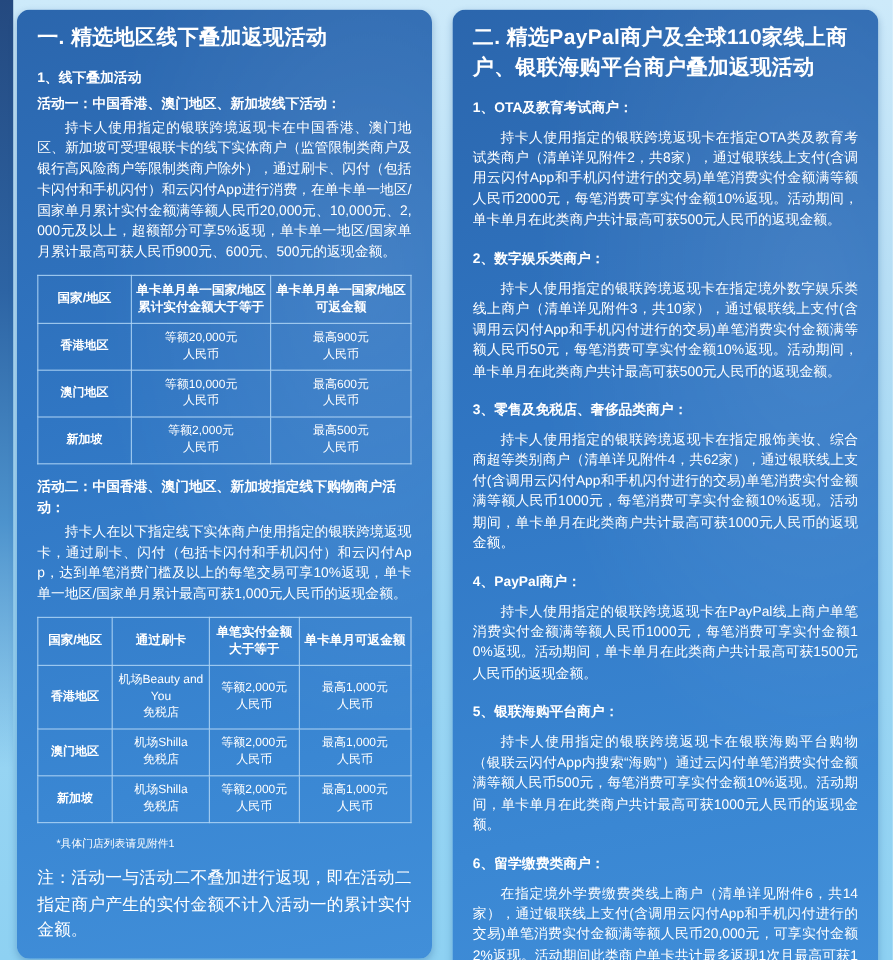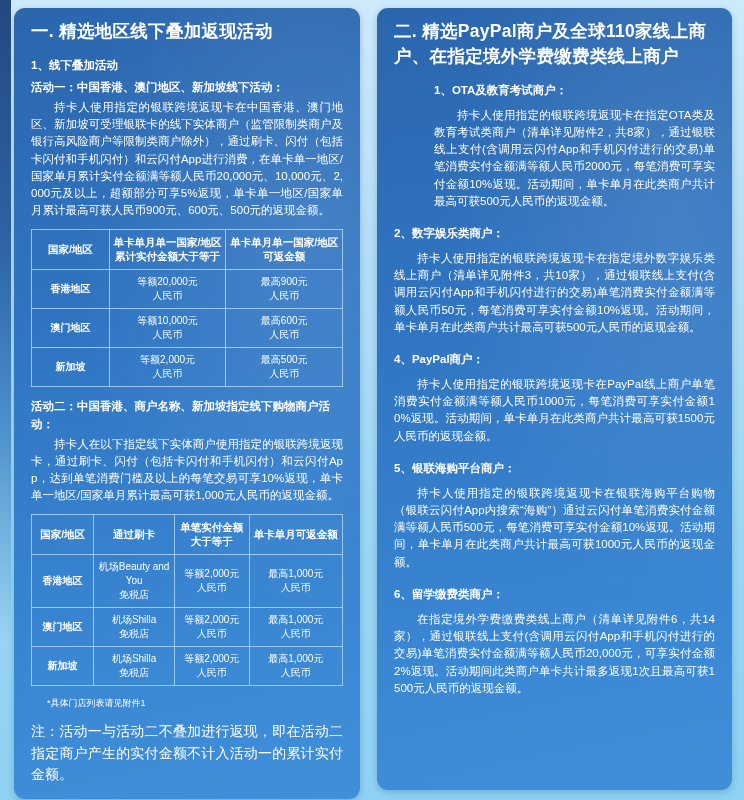--- a/index.html
+++ b/index.html
@@ -112,21 +112,21 @@
           <tr>
             <td class="region">新加坡</td>
             <td>等额2,000元
 人民币</td>
             <td>最高500元
 人民币</td>
           </tr>
         </tbody>
       </table>
 
-      <h3 class="act">活动二：中国香港、商户名称、新加坡指定线下购物商户活动：</h3>
+      <h3 class="act">活动二：中国香港、澳门地区、新加坡指定线下购物商户活动：</h3>
       <p class="body indent">持卡人在以下指定线下实体商户使用指定的银联跨境返现卡，通过刷卡、闪付（包括卡闪付和手机闪付）和云闪付App，达到单笔消费门槛及以上的每笔交易可享10%返现，单卡单一地区/国家单月累计最高可获1,000元人民币的返现金额。</p>
 
       <table>
         <colgroup>
             <col style="width:20%">
             <col style="width:26%">
             <col style="width:24%">
             <col style="width:30%">
           </colgroup>
         <thead>
@@ -176,32 +176,36 @@
     <section class="panel panel-3">
       
       
     </section>
 
   </div>
 
   <div class="col-right">
 
     <section class="panel panel-2">
-      <h1 class="title">二. 精选PayPal商户及全球110家线上商户、在指定境外学费缴费类线上商户</h1>
-
-      <div class="section" style="margin-top:4px;margin-left:40px;">
+      <h1 class="title">二. 精选PayPal商户及全球110家线上商户、银联海购平台商户叠加返现活动</h1>
+
+      <div class="section" style="margin-top:4px;">
         <h3 class="act">1、OTA及教育考试商户：</h3>
         <p class="body indent">持卡人使用指定的银联跨境返现卡在指定OTA类及教育考试类商户（清单详见附件2，共8家），通过银联线上支付(含调用云闪付App和手机闪付进行的交易)单笔消费实付金额满等额人民币2000元，每笔消费可享实付金额10%返现。活动期间，单卡单月在此类商户共计最高可获500元人民币的返现金额。</p>
       </div>
 
       <div class="section">
         <h3 class="act">2、数字娱乐类商户：</h3>
         <p class="body indent">持卡人使用指定的银联跨境返现卡在指定境外数字娱乐类线上商户（清单详见附件3，共10家），通过银联线上支付(含调用云闪付App和手机闪付进行的交易)单笔消费实付金额满等额人民币50元，每笔消费可享实付金额10%返现。活动期间，单卡单月在此类商户共计最高可获500元人民币的返现金额。</p>
       </div>
 
+      <div class="section">
+        <h3 class="act">3、零售及免税店、奢侈品类商户：</h3>
+        <p class="body indent">持卡人使用指定的银联跨境返现卡在指定服饰美妆、综合商超等类别商户（清单详见附件4，共62家），通过银联线上支付(含调用云闪付App和手机闪付进行的交易)单笔消费实付金额满等额人民币1000元，每笔消费可享实付金额10%返现。活动期间，单卡单月在此类商户共计最高可获1000元人民币的返现金额。</p>
+      </div>
 
       <div class="section">
         <h3 class="act">4、PayPal商户：</h3>
         <p class="body indent">持卡人使用指定的银联跨境返现卡在PayPal线上商户单笔消费实付金额满等额人民币1000元，每笔消费可享实付金额10%返现。活动期间，单卡单月在此类商户共计最高可获1500元人民币的返现金额。</p>
       </div>
 
       <div class="section">
         <h3 class="act">5、银联海购平台商户：</h3>
         <p class="body indent">持卡人使用指定的银联跨境返现卡在银联海购平台购物（银联云闪付App内搜索“海购”）通过云闪付单笔消费实付金额满等额人民币500元，每笔消费可享实付金额10%返现。活动期间，单卡单月在此类商户共计最高可获1000元人民币的返现金额。</p>
       </div>

